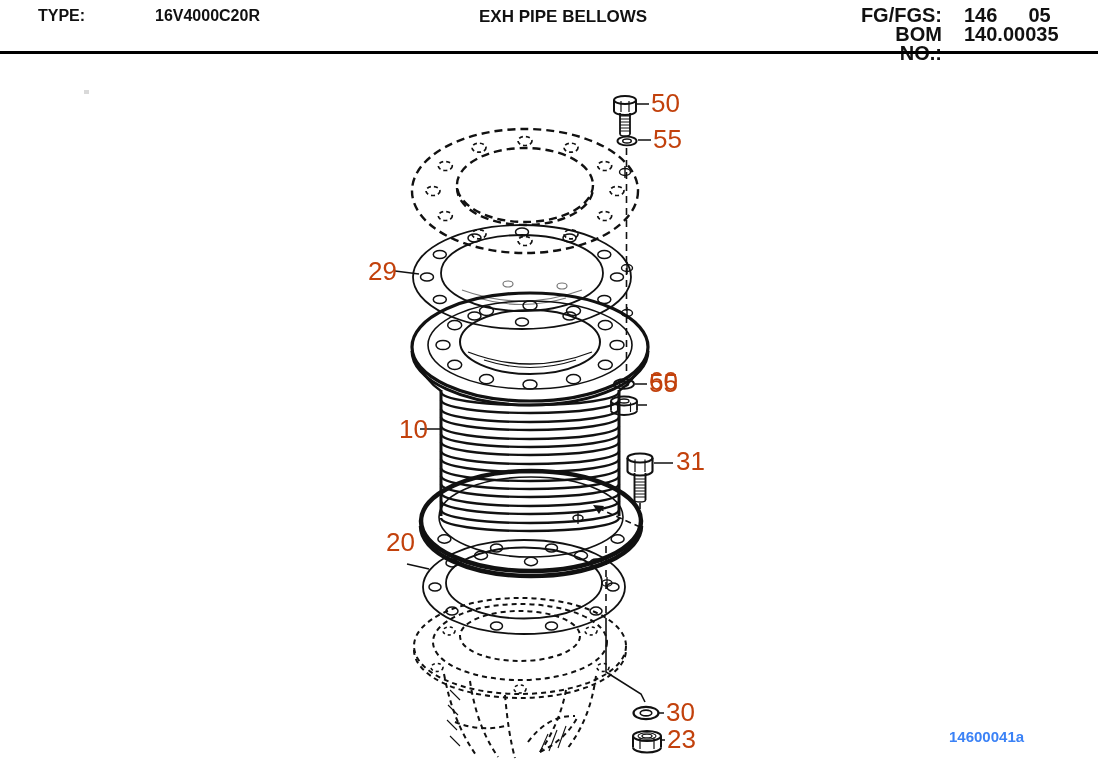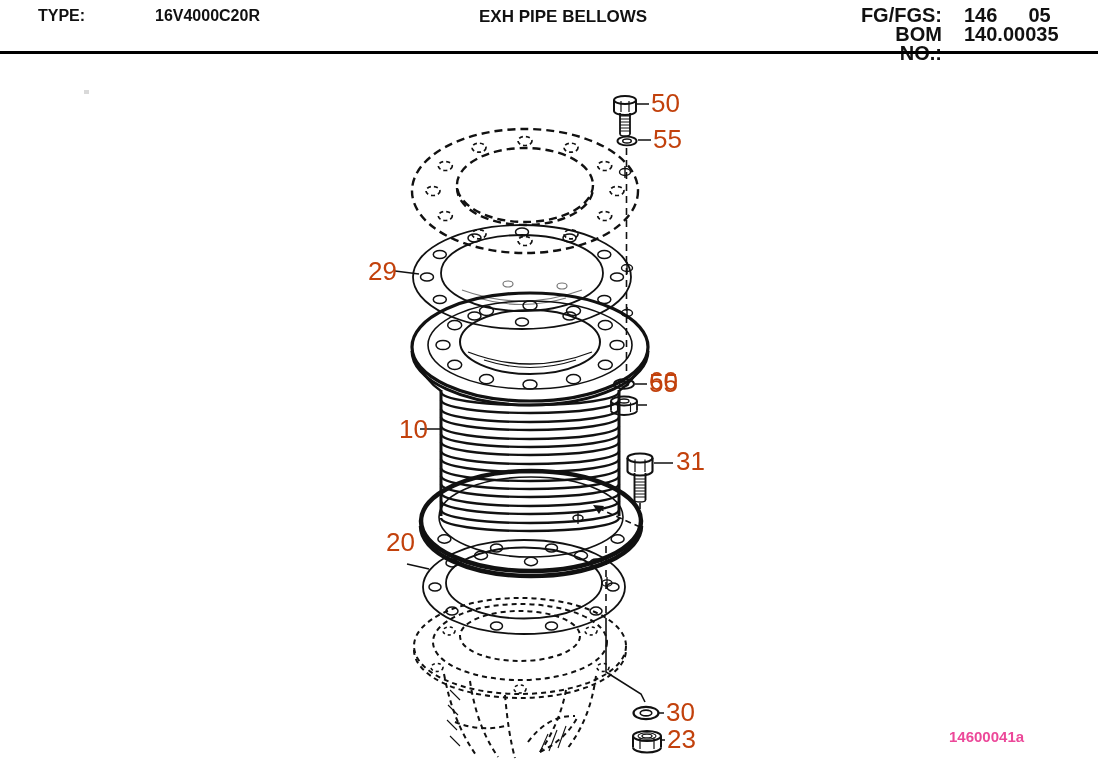--- a/index.html
+++ b/index.html
@@ -17,21 +17,21 @@
   .hdr-right .v1{margin-left:22px;}
   .hdr-right .v2{margin-left:31px;}
   #hdr-rule{position:absolute;left:0;top:51px;width:1098px;height:3px;background:#000;}
   
   #art{position:absolute;left:0;top:0;}
   .callout{position:absolute;font-size:26px;line-height:19px;color:#c2410c;font-weight:normal;}
   .c0{left:651px;top:94px;}  .c1{left:653px;top:130px;} .c2{left:368px;top:262px;}
   .c3{left:649px;top:374px;} .c4{left:649px;top:372px;} .c5{left:399px;top:420px;}
   .c6{left:676px;top:452px;} .c7{left:386px;top:533px;} .c8{left:666px;top:703px;}
   .c9{left:667px;top:730px;}
-  .drawing-no{position:absolute;left:949px;top:728px;font-size:15px;font-weight:bold;color:#ec4899;}
+  .drawing-no{position:absolute;left:949px;top:728px;font-size:15px;font-weight:bold;color:#3b82f6;}
   .artifact{position:absolute;left:84px;top:90px;width:5px;height:4px;background:#d9d9d9;}
 </style>
 </head>
 <body>
 
 <div id="page">
 
   <div id="hdr">
     <div class="hdr-left">
       <div class="row">

